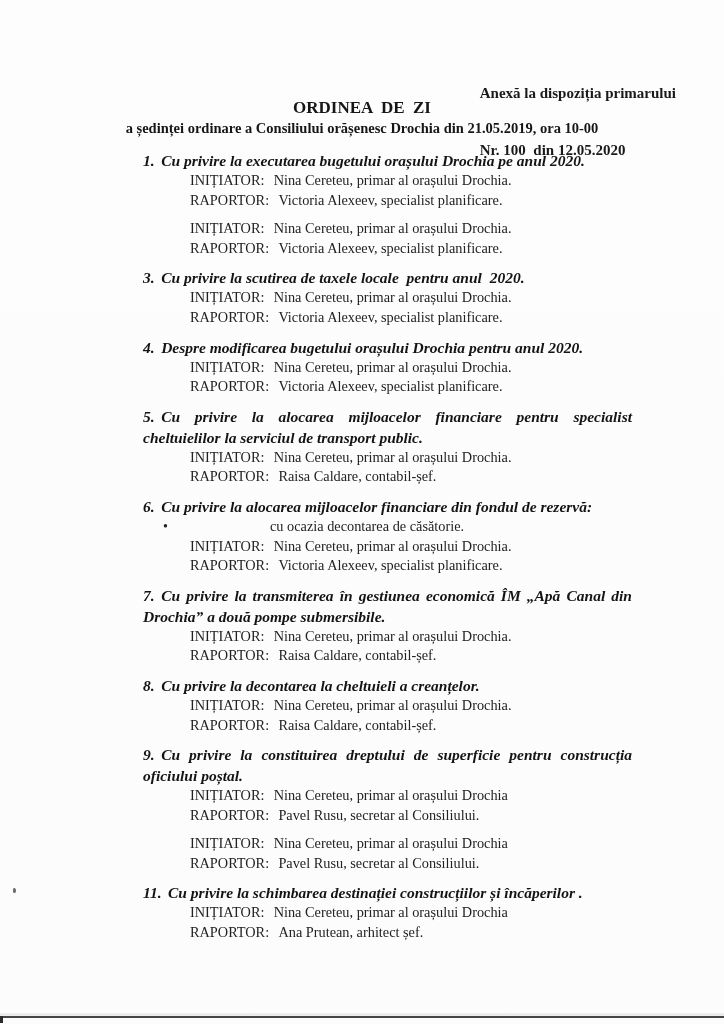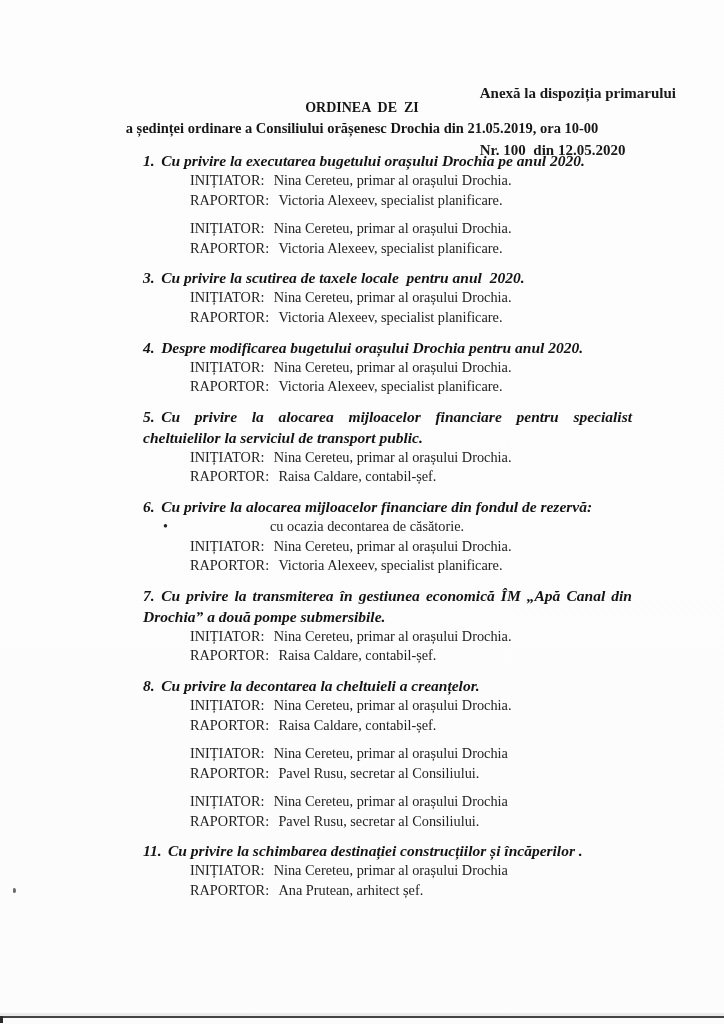--- a/index.html
+++ b/index.html
@@ -29,21 +29,21 @@
   }
   
   .title-block {
     position: absolute;
     top: 98px; left: 0; right: 0;
     text-align: center;
     color: #161616;
   }
   .doc-title {
     font-weight: bold;
-    font-size: 14px;
+    font-size: 17px;
     line-height: 20px;
     white-space: pre;
     margin: 0;
     text-align: center;
   }
   .doc-subtitle {
     font-weight: bold;
     font-size: 14.5px;
     line-height: 19px;
     white-space: nowrap;
@@ -209,20 +209,21 @@
 
     <div class="detail-line">
       <span class="detail-label">INIȚIATOR:</span><span class="detail-text">Nina Cereteu, primar al orașului Drochia.</span>
     </div>
     <div class="detail-line">
       <span class="detail-label">RAPORTOR:</span><span class="detail-text">Raisa Caldare, contabil-șef.</span>
     </div>
   </section>
 
   <section class="agenda-item">
+    <h2 class="item-heading"><span class="item-number">9.</span><span class="item-title">Cu privire la constituirea dreptului de superficie pentru construcția oficiului poștal.</span></h2>
 
     <div class="detail-line">
       <span class="detail-label">INIȚIATOR:</span><span class="detail-text">Nina Cereteu, primar al orașului Drochia</span>
     </div>
     <div class="detail-line">
       <span class="detail-label">RAPORTOR:</span><span class="detail-text">Pavel Rusu, secretar al Consiliului.</span>
     </div>
   </section>
 
   <section class="agenda-item">

